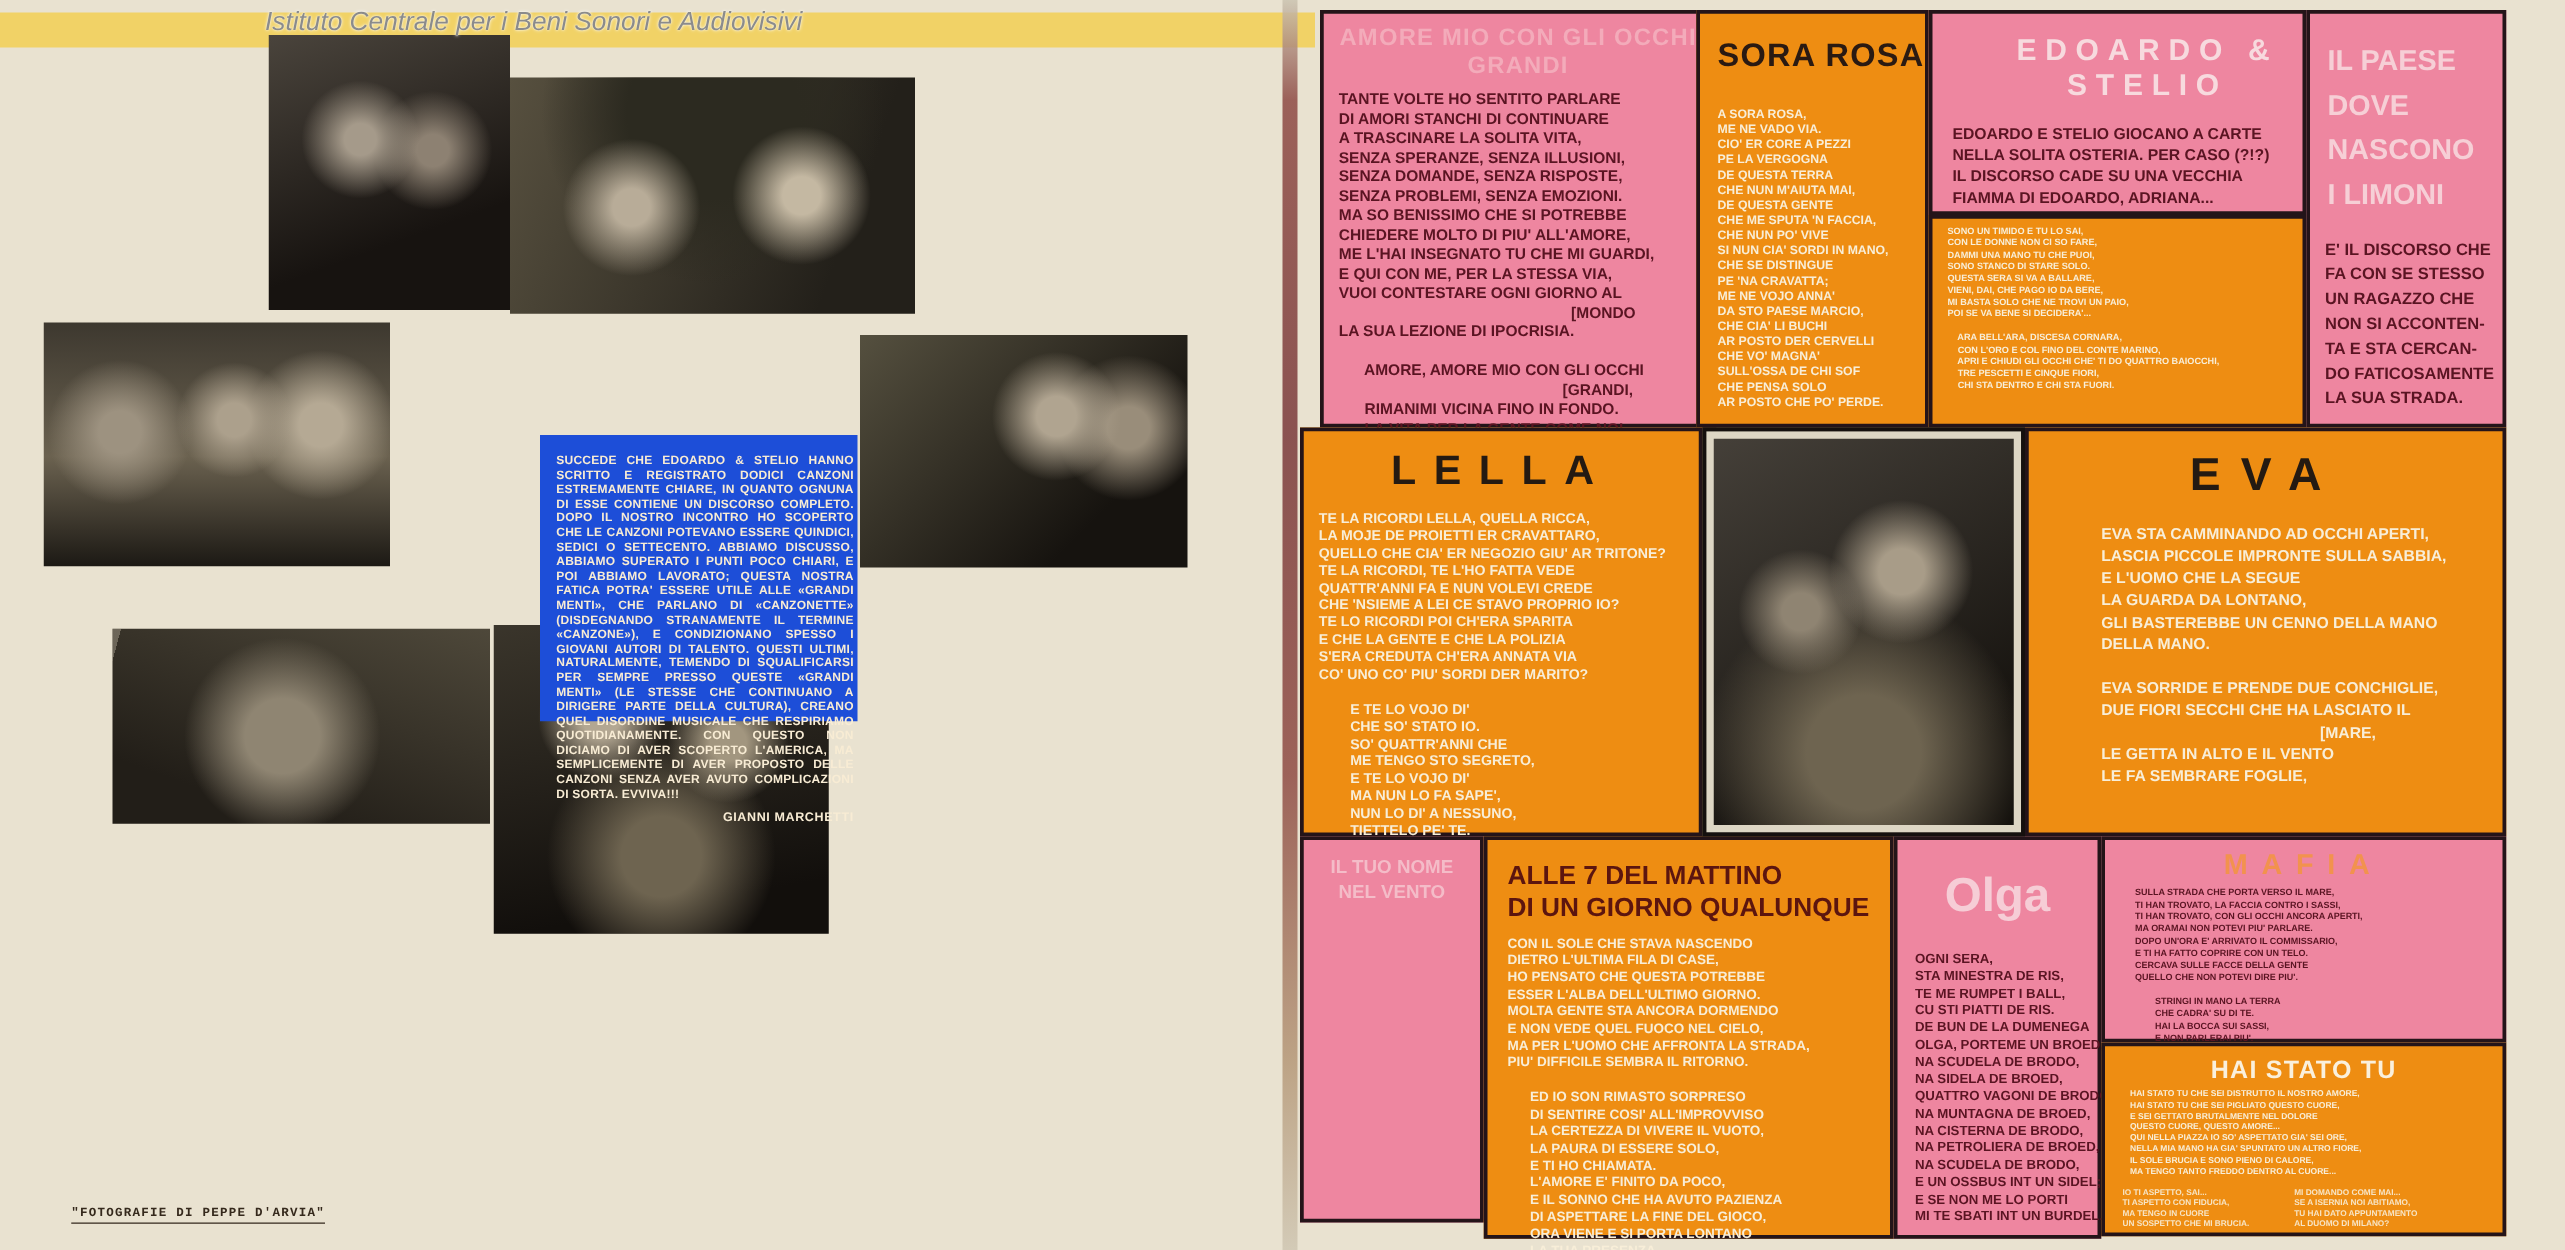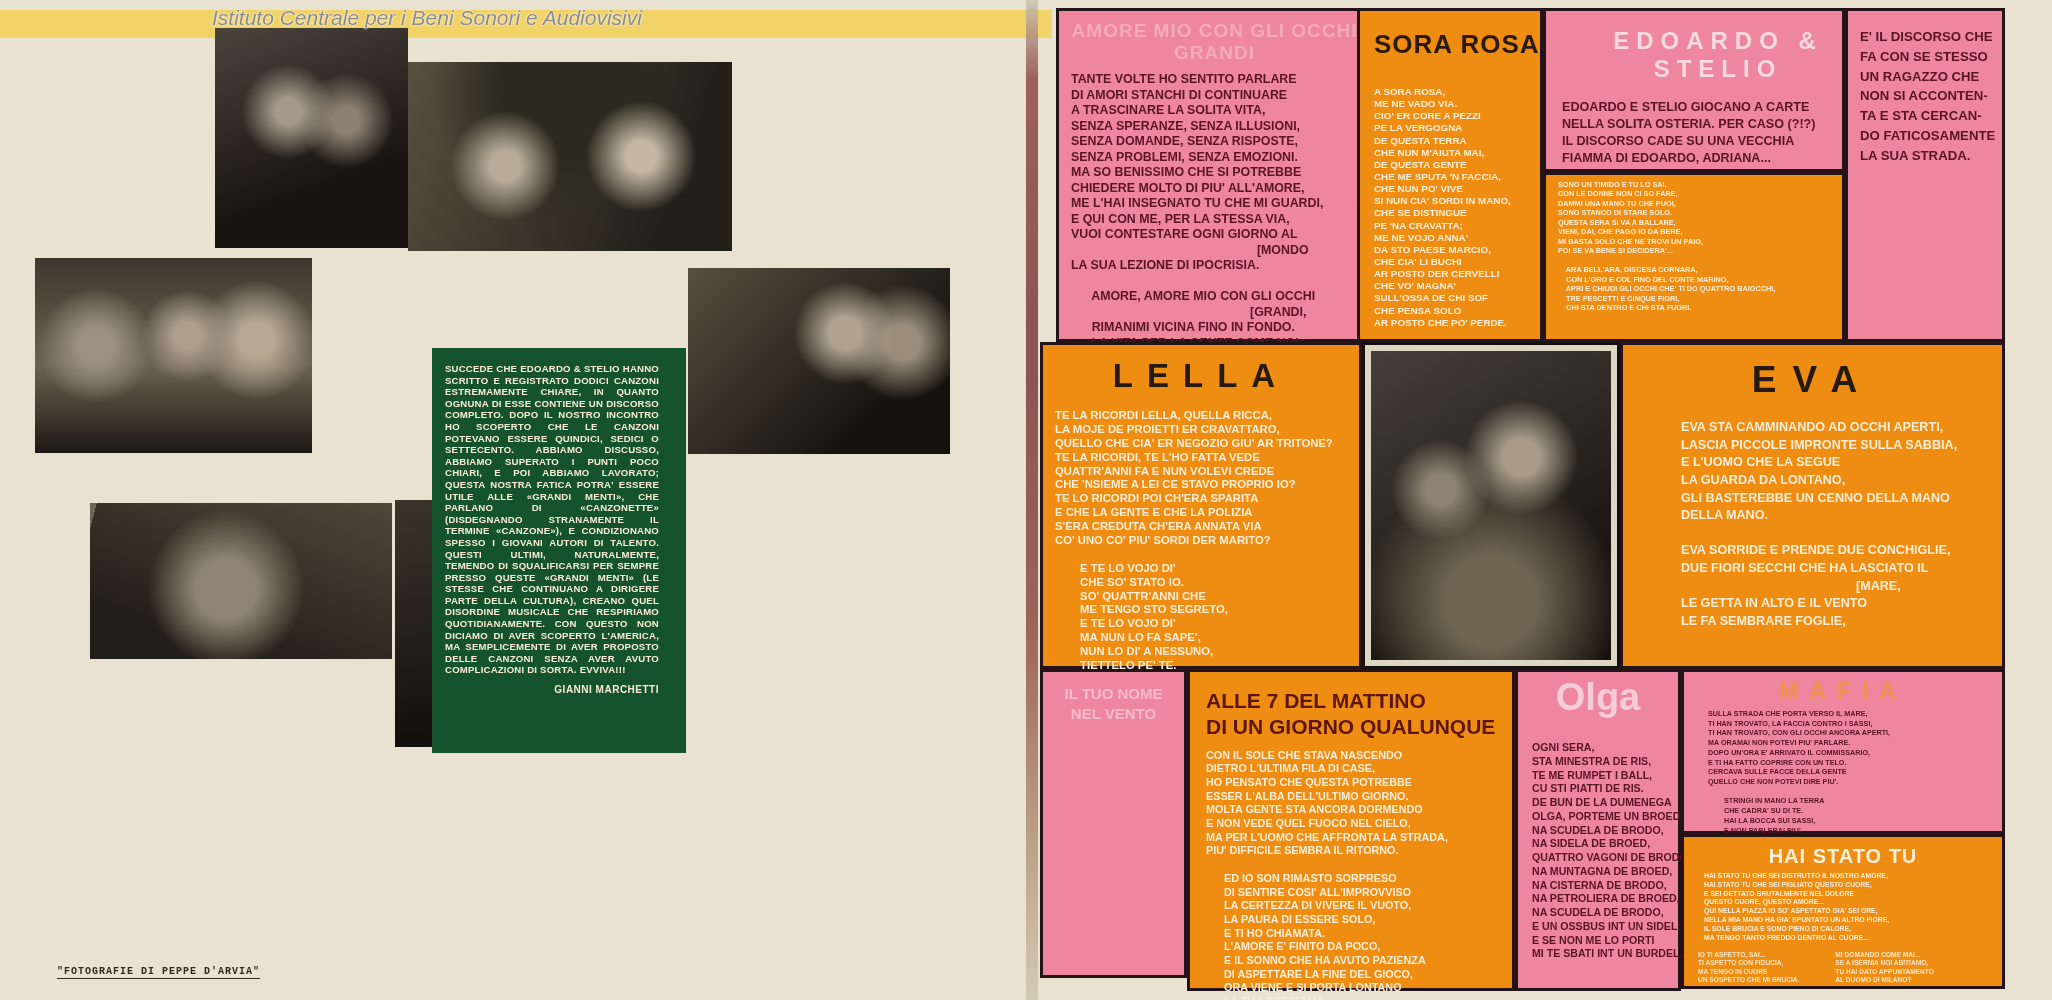--- a/index.html
+++ b/index.html
@@ -48,22 +48,22 @@
   .ph5{left:90px;top:503px;width:302px;height:156px;
     background:linear-gradient(105deg,rgba(210,200,180,.35) 0 2%,rgba(0,0,0,0) 2%),
                radial-gradient(circle at 45% 55%,#8f8572 0 16%,rgba(0,0,0,0) 42%),
                linear-gradient(200deg,#4e483a 0%,#221e18 80%);}
   .ph6{left:395px;top:500px;width:268px;height:247px;
     background:radial-gradient(circle at 32% 30%,#b3a792 0 6%,rgba(0,0,0,0) 20%),
                radial-gradient(circle at 70% 38%,#a2967f 0 6%,rgba(0,0,0,0) 20%),
                radial-gradient(circle at 50% 75%,#6e6450 0 14%,rgba(0,0,0,0) 40%),
                linear-gradient(170deg,#3a352b 0%,#120f0c 85%);}
   .manifesto{
-    left:432px;top:348px;width:254px;height:405px;background:#14532d;
-    box-sizing:border-box;padding:15px 27px 10px 13px;
+    left:432px;top:348px;width:254px;height:229px;background:#1d4ed8;
+    box-sizing:border-box;padding:15px 3px 10px 13px;
   }
   .manifesto-text{
     color:#f8ecd4;font-weight:bold;font-size:9.6px;line-height:1.21;
     text-align:justify;letter-spacing:.2px;
   }
   .manifesto-sign{color:#f8ecd4;font-weight:bold;font-size:10px;text-align:right;margin-top:8px;letter-spacing:.5px;}
   .credit{
     left:57px;top:966px;font-family:"Liberation Mono",monospace;
     font-size:10px;font-weight:bold;color:#35291c;letter-spacing:1px;
     border-bottom:1px solid #35291c;padding-bottom:1px;
@@ -113,21 +113,21 @@
 
   .b-nome{left:1040px;top:669px;width:147px;height:309px;}
   .b-nome .blk-title{color:#f4bcc8;font-size:15px;text-align:center;margin-top:12px;line-height:1.3;white-space:pre;}
   .b-nome .lyrics{font-size:10.8px;margin:8px 0 0 8px;line-height:1.23;}
 
   .b-alle7{left:1187px;top:669px;width:328px;height:322px;}
   .b-alle7 .blk-title{color:#5c150f;font-size:21px;margin:16px 0 0 16px;line-height:1.25;white-space:pre;}
   .b-alle7 .lyrics{font-size:10.8px;margin:8px 0 0 16px;line-height:1.27;}
 
   .b-olga{left:1515px;top:669px;width:166px;height:322px;}
-  .b-olga .blk-title{color:#f6cdd6;font-size:38px;text-align:center;margin-top:4px;font-weight:bold;}
+  .b-olga .blk-title{color:#f6cdd6;font-size:38px;text-align:center;margin-top:24px;font-weight:bold;}
   .b-olga .lyrics{font-size:10.6px;margin:22px 0 0 14px;line-height:1.3;}
 
   .b-mafia{left:1681px;top:669px;width:324px;height:165px;}
   .b-mafia .blk-title{color:#f2924e;font-size:23px;text-align:center;margin-top:6px;letter-spacing:11px;}
   .b-mafia .lyrics{font-size:7.2px;margin:4px 0 0 24px;line-height:1.35;}
 
   .b-hai{left:1681px;top:834px;width:324px;height:155px;}
   .b-hai .blk-title{color:#faf0dc;font-size:20px;text-align:center;margin-top:8px;letter-spacing:1px;}
   .b-hai .lyrics{font-size:6.8px;margin:4px 0 0 20px;line-height:1.3;}
   .b-hai .cols{display:flex;gap:36px;margin:8px 0 0 14px;}
@@ -221,20 +221,24 @@
 POI SE VA BENE SI DECIDERA'...
 
     ARA BELL'ARA, DISCESA CORNARA,
     CON L'ORO E COL FINO DEL CONTE MARINO,
     APRI E CHIUDI GLI OCCHI CHE' TI DO QUATTRO BAIOCCHI,
     TRE PESCETTI E CINQUE FIORI,
     CHI STA DENTRO E CHI STA FUORI.</div>
 </div>
 
 <div class="block pink b-paese">
+  <div class="blk-title">IL PAESE
+DOVE
+NASCONO
+I LIMONI</div>
   <div class="lyrics dark-txt">E' IL DISCORSO CHE
 FA CON SE STESSO
 UN RAGAZZO CHE
 NON SI ACCONTEN-
 TA E STA CERCAN-
 DO FATICOSAMENTE
 LA SUA STRADA.</div>
 </div>
 
 <div class="block orange b-lella">

